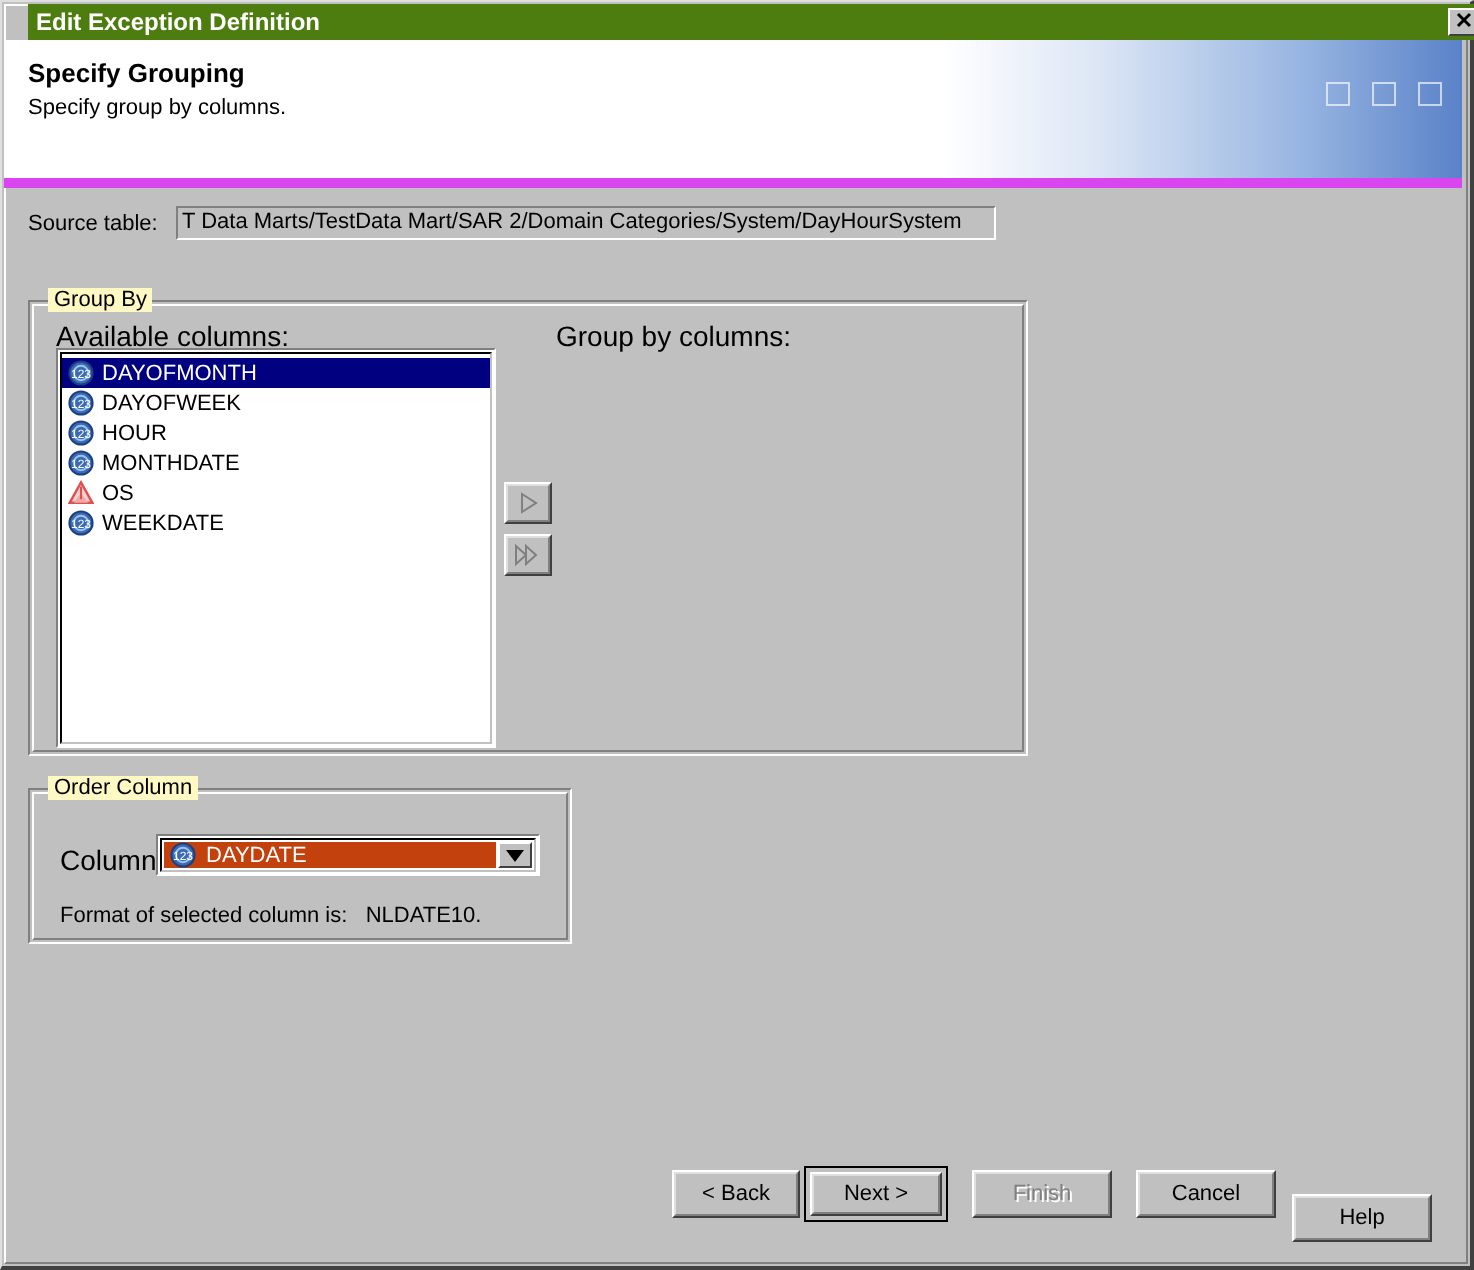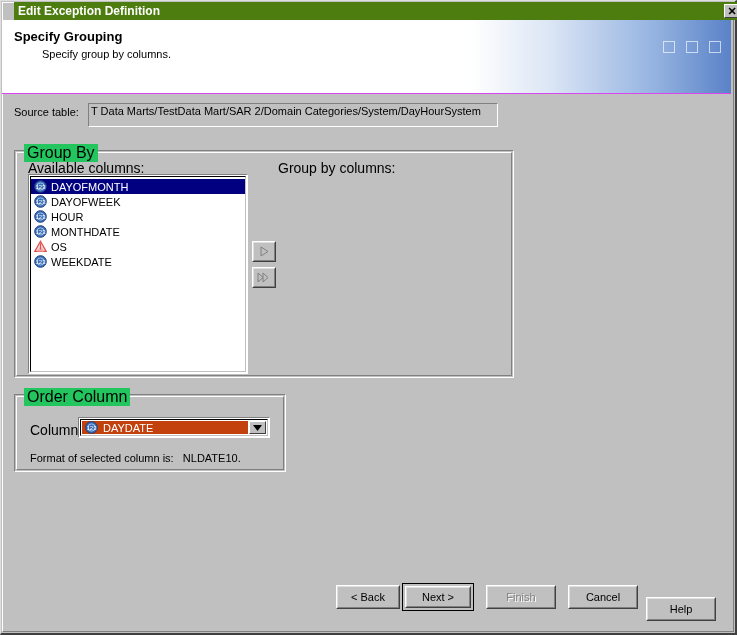--- a/index.html
+++ b/index.html
@@ -93,21 +93,21 @@
     font-family: "Liberation Sans", sans-serif;
   }
 
   
   .banner {
     position: absolute;
     left: 2px; top: 20px;
     width: 729px;
     height: 74px;
     background: #ffffff;
-    border-bottom: 1px solid #d946ef;
+    border-bottom: 5px solid #d946ef;
     box-sizing: border-box;
     overflow: hidden;
     text-align: right;
   }
   .banner-gradient {
     position: absolute;
     right: 0; top: 0;
     width: 260px;
     height: 100%;
     background: linear-gradient(to right, rgba(255,255,255,1) 0%, rgba(220,230,245,1) 30%, rgba(150,180,225,1) 70%, rgba(90,130,200,1) 100%);
@@ -130,34 +130,33 @@
     left: 12px; top: 9px;
     font-size: 13px;
     font-weight: bold;
     color: #000000;
   }
   .banner-sub {
     position: absolute;
     left: 12px; top: 28px;
     font-size: 11px;
     color: #000000;
-    margin-left: 28px;
   }
 
   
   .srclabel {
     position: absolute;
     left: 14px; top: 106px;
     font-size: 11px;
   }
   .srcfield {
     position: absolute;
     left: 88px; top: 103px;
     width: 410px;
-    height: 24px;
+    height: 17px;
     background: #c0c0c0;
     border-top: 1px solid #808080;
     border-left: 1px solid #808080;
     border-right: 1px solid #ffffff;
     border-bottom: 1px solid #ffffff;
     box-sizing: border-box;
     font-size: 11px;
     line-height: 15px;
     padding-left: 2px;
     white-space: nowrap;
@@ -181,23 +180,23 @@
     border-left: 1px solid #ffffff;
     border-right: 1px solid #808080;
     border-bottom: 1px solid #808080;
     box-sizing: border-box;
     pointer-events: none;
   }
   .gb-title {
     position: absolute;
     top: -7px;
     left: 8px;
-    background: #22c55e;
+    background: #fef9c3;
     padding: 0 3px;
-    font-size: 16px;
+    font-size: 11px;
     color: #000000;
     z-index: 2;
   }
 
   #group-by-box { left: 14px; top: 150px; width: 500px; height: 228px; }
   #order-col-box { left: 14px; top: 394px; width: 272px; height: 78px; }
 
   .fieldlabel {
     position: absolute;
     font-size: 14px;

